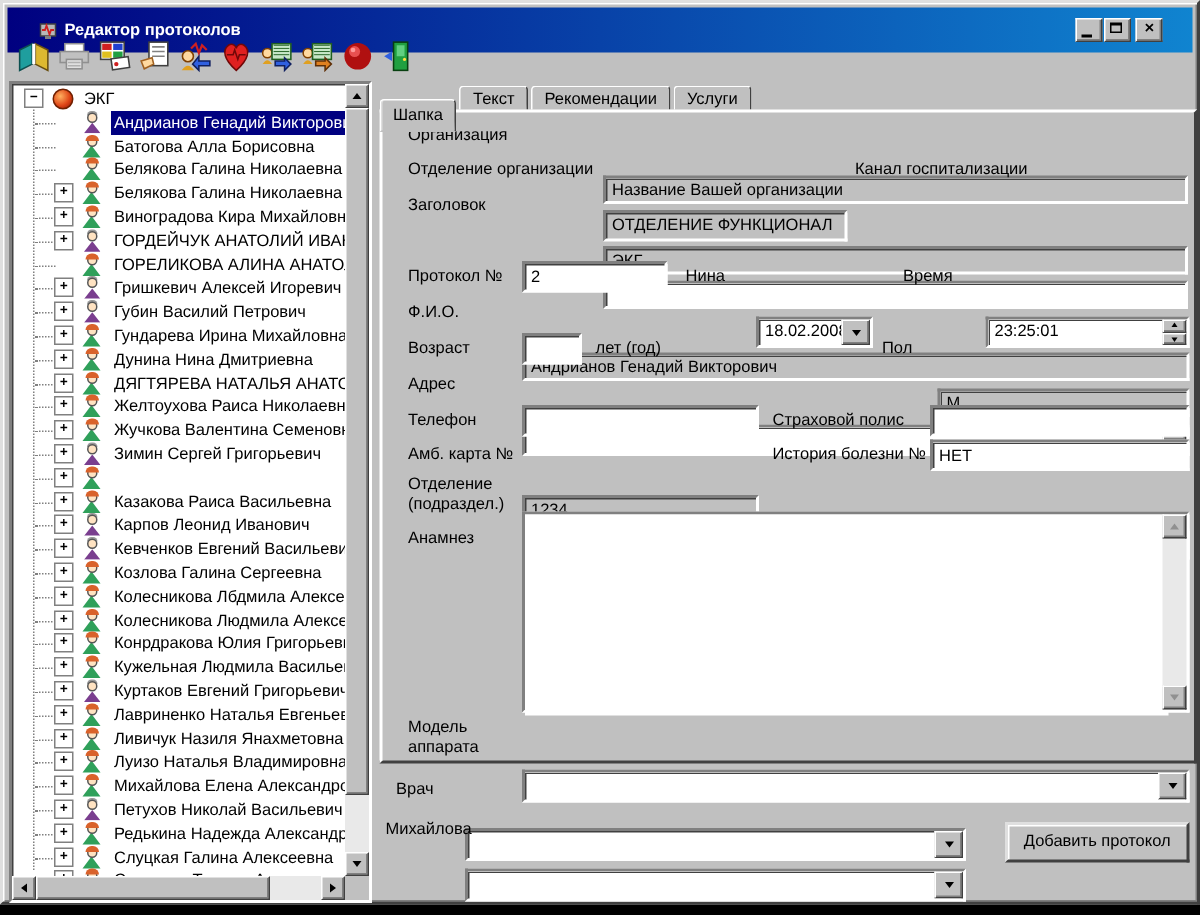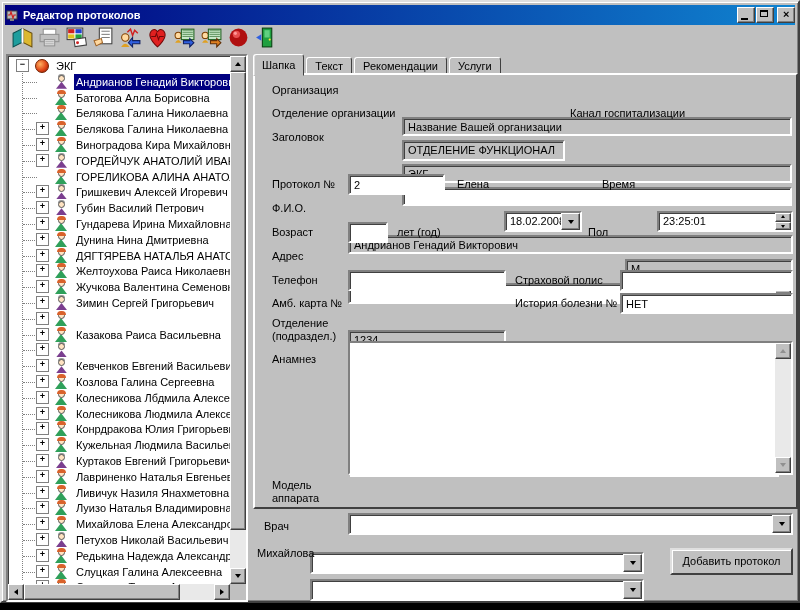--- a/index.html
+++ b/index.html
@@ -1,22 +1,22 @@
 <!DOCTYPE html>
 <html><head>
 <meta charset="utf-8">
 <style>
   html,body{margin:0;padding:0;width:800px;height:610px;background:#000;overflow:hidden;
     font-family:"Liberation Sans",sans-serif;}
   .win{position:absolute;left:0;top:0;width:800px;height:603px;background:#c0c0c0;box-sizing:border-box;
     border:2px solid;border-color:#dfdfdf #404040 #404040 #dfdfdf;
     box-shadow:inset 1px 1px 0 #fff, inset -1px -1px 0 #808080;}
   
-  .titlebar{position:absolute;left:3px;top:3px;right:3px;height:20px;
-    background:linear-gradient(to right,#000080,#1084d0);display:flex;align-items:center;padding:0 0;}
+  .titlebar{position:absolute;left:3px;top:3px;right:3px;height:30px;
+    background:linear-gradient(to right,#000080,#1084d0);display:flex;align-items:center;padding:0 20px;}
   .titlebar .appicon{width:14px;height:14px;margin-right:4px;flex:0 0 auto;}
   .titlebar .ttl{color:#fff;font-size:11px;font-weight:bold;flex:1;white-space:nowrap;line-height:18px;}
   .wbtn{width:16px;height:14px;background:#c0c0c0;border:1px solid;border-color:#fff #404040 #404040 #fff;
     box-shadow:inset -1px -1px 0 #808080;margin-left:1px;position:relative;flex:0 0 auto;}
   .wbtn.close{margin-left:3px;}
   .g-min{position:absolute;left:3px;bottom:2px;width:7px;height:2px;background:#000;}
   .g-max{position:absolute;left:3px;top:2px;width:8px;height:7px;border:1px solid #000;border-top-width:2px;box-sizing:border-box;}
   .g-cls{position:absolute;left:0;top:-1px;width:100%;text-align:center;font-size:11px;font-weight:bold;color:#000;line-height:14px;}
   
   .tbtn{position:absolute;top:23px;width:25px;height:25px;display:flex;align-items:center;justify-content:center;}
@@ -63,21 +63,21 @@
   .arr.up{border-bottom:4px solid #000;margin-top:-3px;}
   .arr.dn{border-top:4px solid #000;margin-bottom:-3px;}
   .arr.lf{border-right:4px solid #000;margin-left:-3px;}
   .arr.rt{border-left:4px solid #000;margin-right:-3px;}
   .arr.dim.up{border-bottom-color:#909090;}
   .arr.dim.dn{border-top-color:#909090;}
   
   .tabstrip{position:absolute;left:251px;top:52px;height:20px;}
   .tab{float:left;height:17px;margin-top:3px;padding:0 8px;font-size:11px;line-height:17px;background:#c0c0c0;
     border:1px solid;border-color:#fff #404040 transparent #fff;border-radius:3px 3px 0 0;margin-right:2px;position:relative;}
-  .tab.active{height:20px;margin-top:0;z-index:6;line-height:20px;font-weight:normal;
+  .tab.active{height:20px;margin-top:12px;z-index:6;line-height:20px;font-weight:normal;
     box-shadow:inset 1px 0 0 #dfdfdf;}
   .tabpage{position:absolute;left:251px;top:71px;width:545px;height:436px;background:#c0c0c0;box-sizing:border-box;
     border:2px solid;border-color:#fff #404040 #404040 #fff;z-index:1;}
   
   .flabel{position:absolute;font-size:11px;color:#000;white-space:nowrap;}
   .fld{position:absolute;box-sizing:border-box;background:#fff;border:2px solid;border-color:#808080 #fff #fff #808080;
     box-shadow:inset 1px 1px 0 #404040;font-size:11px;line-height:15px;color:#000;padding:1px 4px;white-space:nowrap;overflow:hidden;margin-top:37px;}
   .fld.ro{background:#c0c0c0;}
   input.fld,textarea.fld{outline:none;margin:0;font-family:"Liberation Sans",sans-serif;}
   .dbtn{position:absolute;right:0;top:0;bottom:0;width:17px;background:#c0c0c0;border:1px solid;
@@ -348,20 +348,21 @@
             <i class="hair"></i>
           </span>
       <span class="tlabel">Казакова Раиса Васильевна</span>
     </div>
         <div class="trow child" style="top: 286.4px;">
       <span class="stub"></span>
       <span class="expbox">+</span>
       <span class="ticon i-male">
             <i class="hair"></i>
           </span>
+      <span class="tlabel">Карпов Леонид Иванович</span>
     </div>
         <div class="trow child" style="top: 302.2px;">
       <span class="stub"></span>
       <span class="expbox">+</span>
       <span class="ticon i-male">
             <i class="hair"></i>
           </span>
       <span class="tlabel">Кевченков Евгений Васильевич</span>
     </div>
         <div class="trow child" style="top: 318px;">
@@ -512,21 +513,21 @@
     <span class="flabel" style="left:17px;top:32px">Отделение организации</span>
     <div class="fld ro" style="left:147px;top:28px;width:163px;height:21px">ОТДЕЛЕНИЕ ФУНКЦИОНАЛ</div>
     <span class="flabel" style="left:315px;top:32px">Канал госпитализации</span>
 
     <span class="flabel" style="left:17px;top:56px">Заголовок</span>
     <div class="fld ro" style="left:147px;top:52px;width:390px;height:19px">ЭКГ</div>
     <div class="fld" style="left:147px;top:75px;width:390px;height:19px"></div>
 
     <span class="flabel" style="left:17px;top:103px">Протокол №</span>
     <input class="fld" style="left: 93px; top: 99px; width: 97px; height: 21px;" value="2">
-    <span class="flabel" style="left:202px;top:103px">Елена</span>
+    <span class="flabel" style="left:202px;top:103px">Нина</span>
     <div class="fld" style="left:249px;top:99px;width:78px;height:21px">
       <span>18.02.2008</span>
       <span class="dbtn">
           <i class="arr dn"></i>
         </span>
     </div>
     <span class="flabel" style="left:347px;top:103px">Время</span>
     <div class="fld" style="left:402px;top:99px;width:136px;height:21px">
       <span>23:25:01</span>
       <span class="spinbox">

